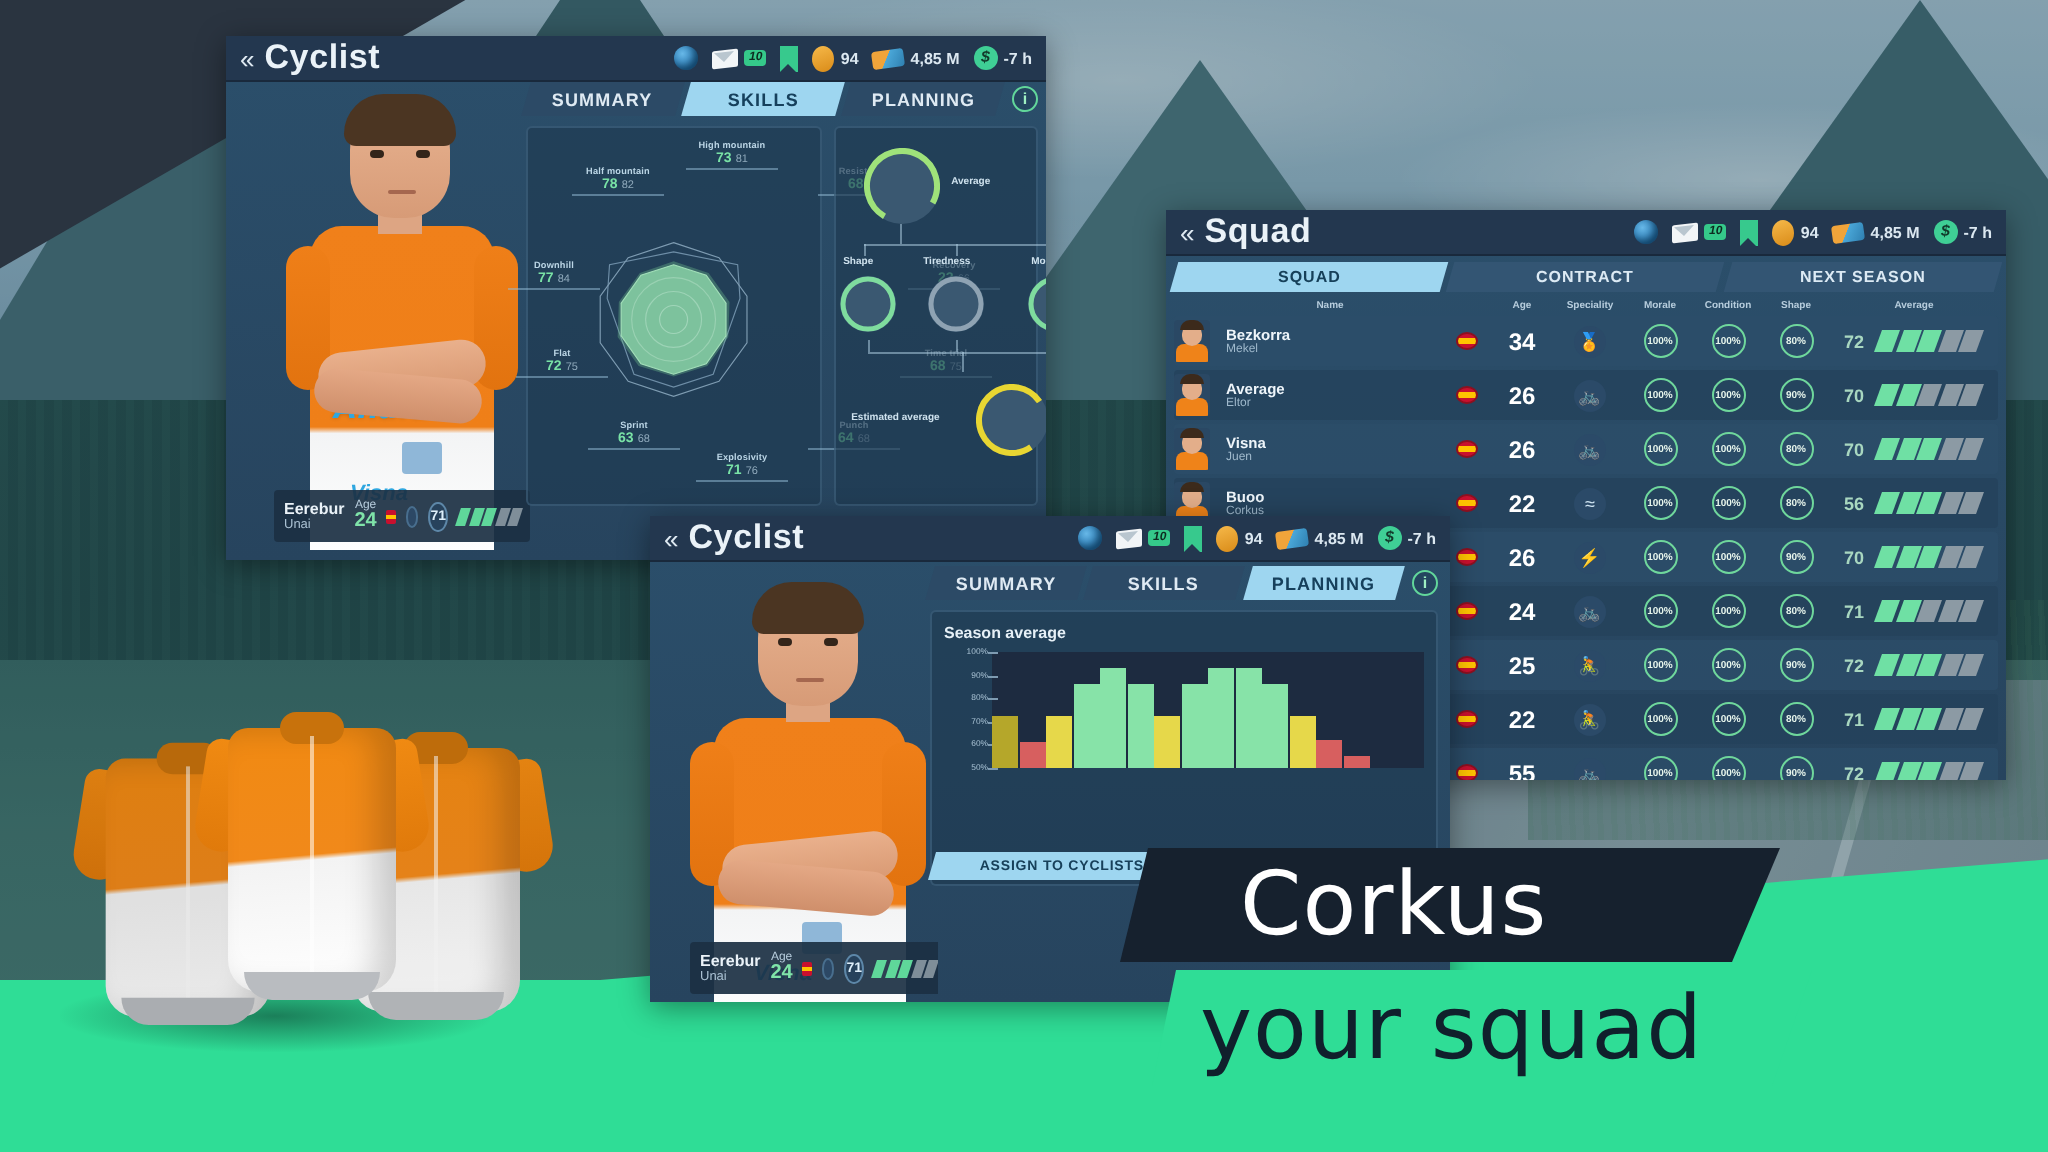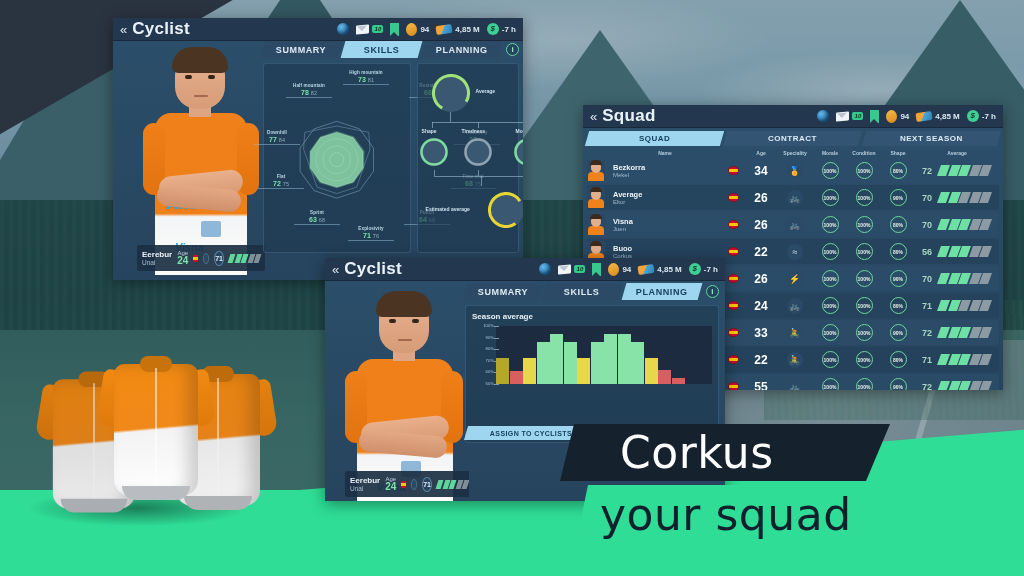--- a/index.html
+++ b/index.html
@@ -858,21 +858,21 @@
             <div class="pr"></div>
       </div>
     </div>
     <div class="c-name">
       <div class="n1">Elbera</div>
       <div class="n2">Kortu</div>
     </div>
     <div class="c-flag">
       <div class="flag"></div>
     </div>
-    <div class="c-age">33</div>
+    <div class="c-age">25</div>
     <div class="c-spec">
       <div class="spec-ic">🚴</div>
     </div>
     <div class="c-ring">
        <div class="ringp" style="border:1.6px solid #6fd79c;">100%</div>
      </div>
     <div class="c-ring">
        <div class="ringp" style="border:1.6px solid #6fd79c;">100%</div>
      </div>
     <div class="c-ring">

